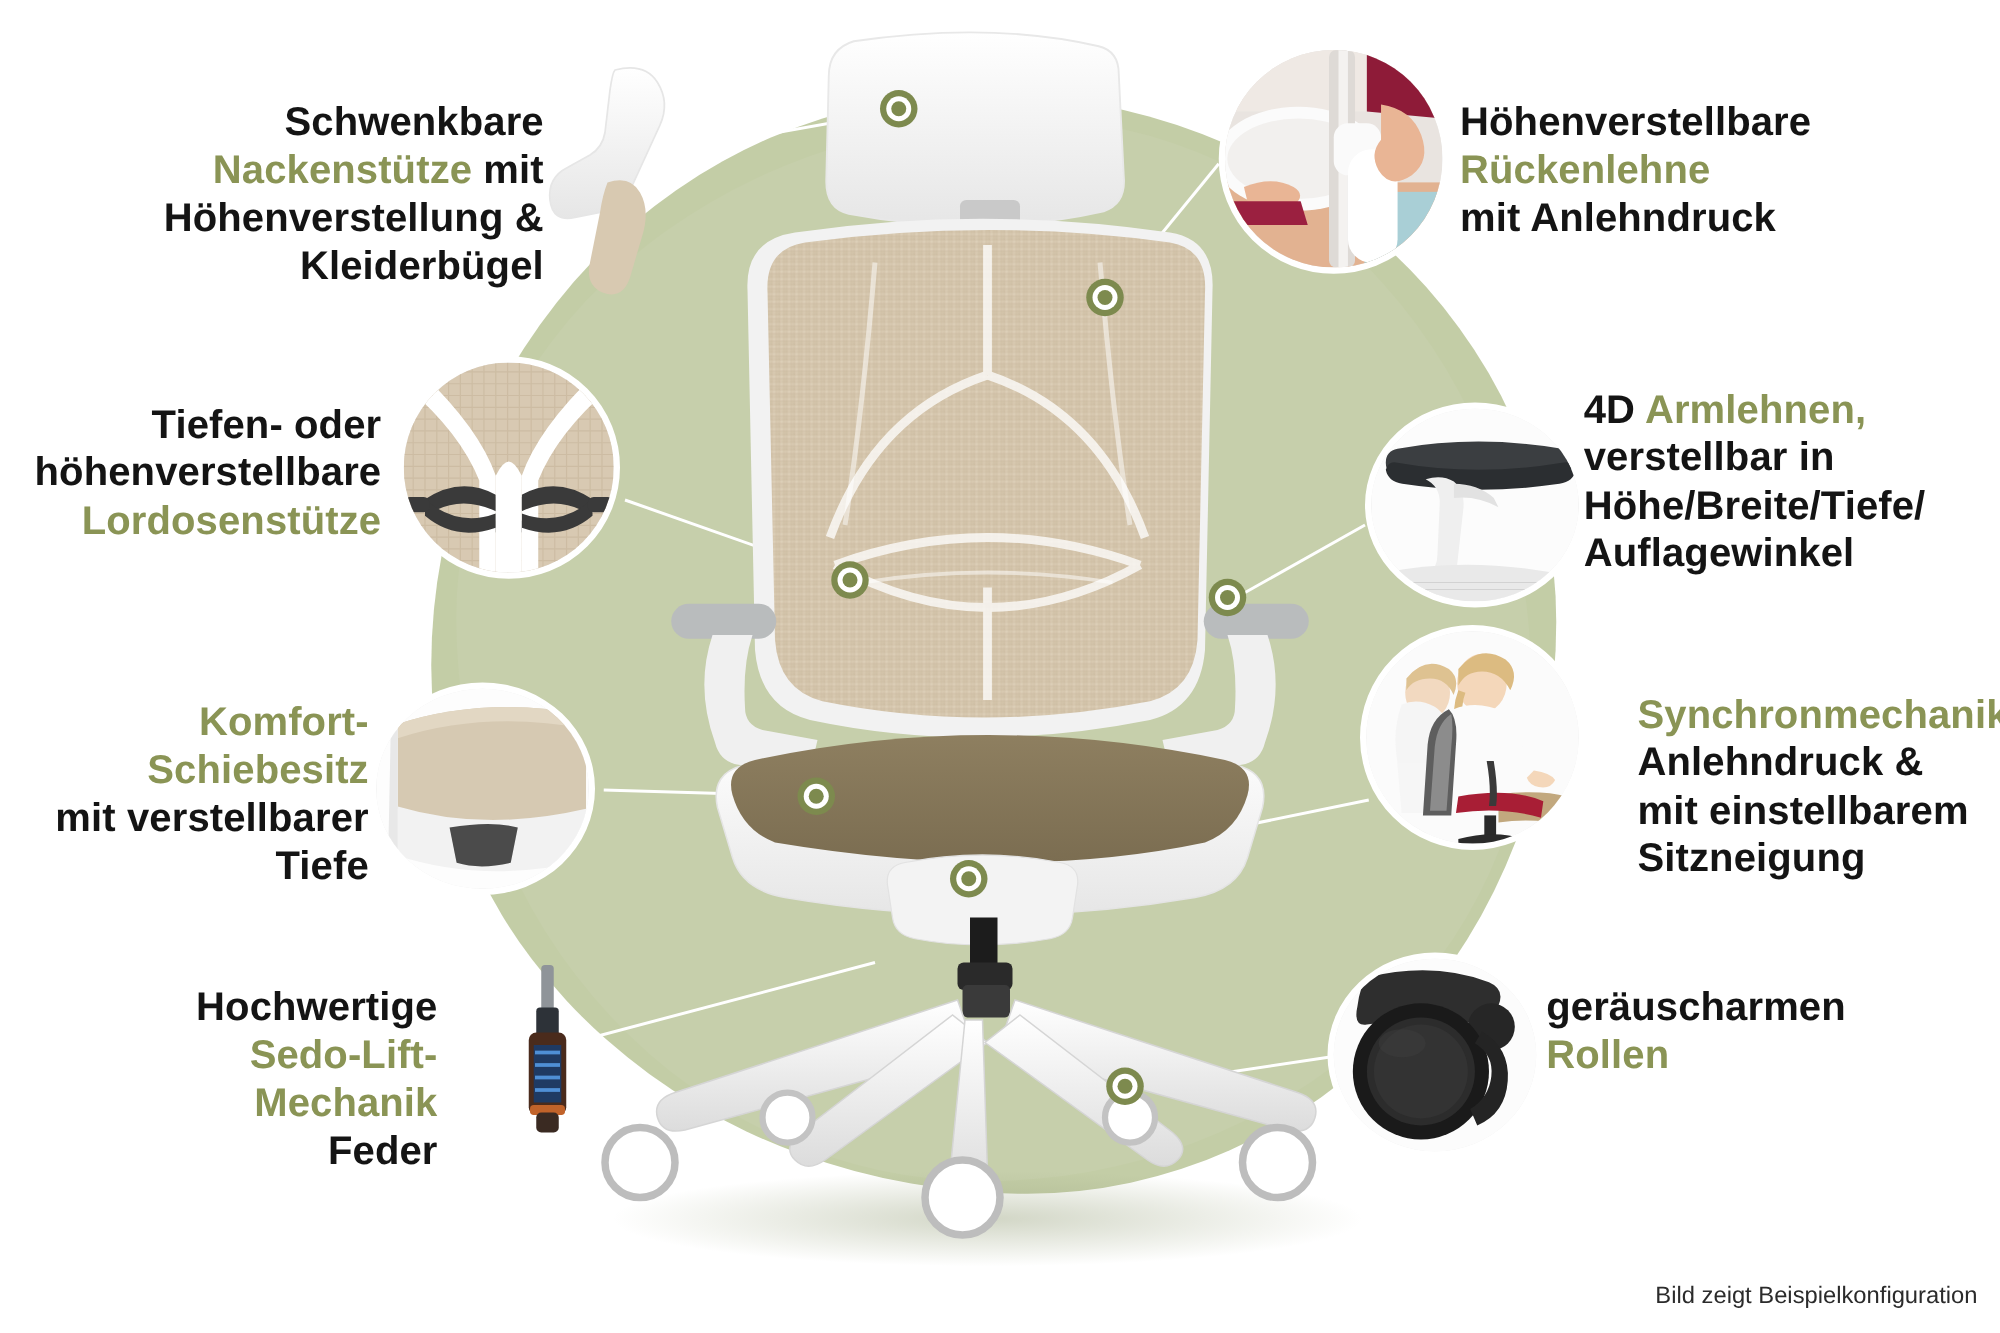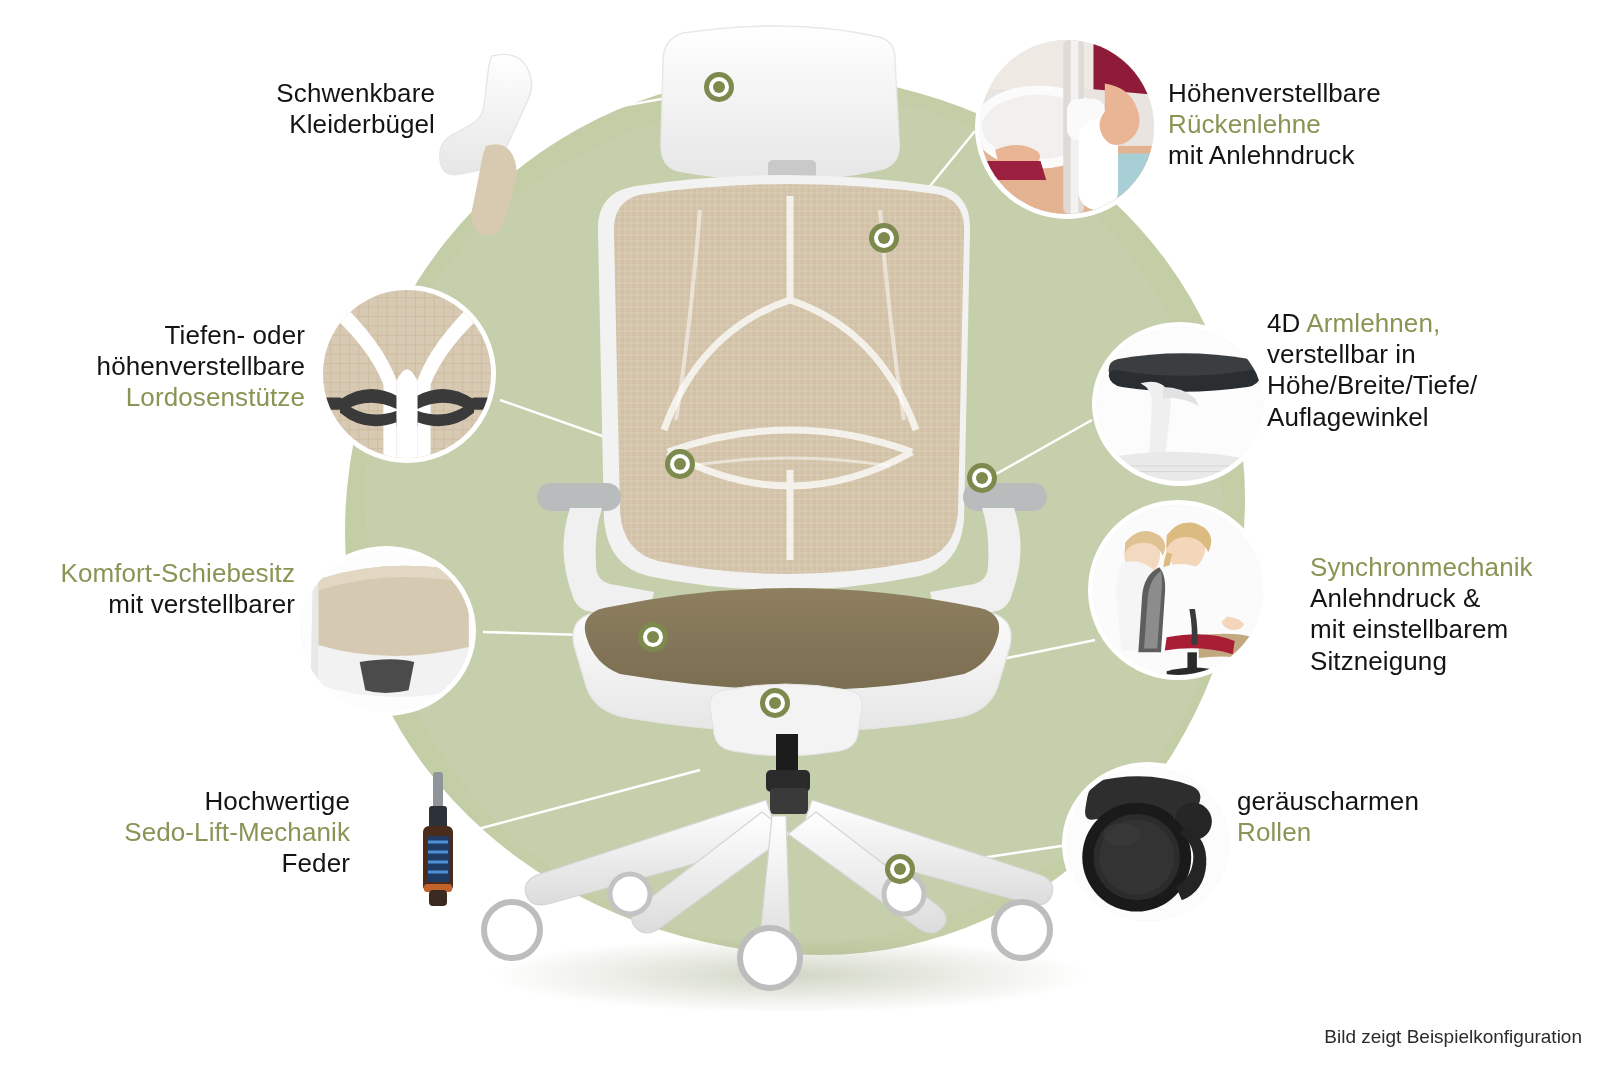--- a/index.html
+++ b/index.html
@@ -67,24 +67,25 @@
     border-radius: 50%;
     overflow: hidden;
     background: #efefef;
     border: 5px solid #ffffff;
   }
   .inset > svg { display: block; width: 100%; height: 100%; }
 
   
   .callout {
     position: absolute;
-    font-size: 26px;
+    font-size: 32px;
     line-height: 1.20;
     color: #141414;
     letter-spacing: 0.1px;
+    font-weight: bold;
   }
   .callout .g { color: #8a9455; }
   .callout.right-align { text-align: right; }
   .callout.left-align  { text-align: left; }
 
   .footnote {
     position: absolute;
     right: 18px; bottom: 18px;
     font-size: 19px;
     color: #2b2b2b;
@@ -350,20 +351,22 @@
     </div>
   <div class="marker" style="left:760px; top:688px;">
       <i></i>
     </div>
   <div class="marker" style="left:885px; top:854px;">
       <i></i>
     </div>
 
   <div class="callout right-align" style="left:60px; top:78px; width:375px;">
       <div><span>Schwenkbare</span></div>
+      <div><span class="g">Nackenstütze</span><span> mit</span></div>
+      <div><span>Höhenverstellung &amp;</span></div>
       <div><span>Kleiderbügel</span></div>
     </div>
 
   <div class="callout left-align" style="left:1168px; top:78px; width:420px;">
       <div><span>Höhenverstellbare</span></div>
       <div><span class="g">Rückenlehne</span></div>
       <div><span>mit Anlehndruck</span></div>
     </div>
 
   <div class="callout right-align" style="left:0px; top:320px; width:305px;">
@@ -375,20 +378,21 @@
   <div class="callout left-align" style="left:1267px; top:308px; width:330px;">
       <div><span>4D </span><span class="g">Armlehnen,</span></div>
       <div><span>verstellbar in</span></div>
       <div><span>Höhe/Breite/Tiefe/</span></div>
       <div><span>Auflagewinkel</span></div>
     </div>
 
   <div class="callout right-align" style="left:0px; top:558px; width:295px;">
       <div><span class="g">Komfort-Schiebesitz</span></div>
       <div><span>mit verstellbarer</span></div>
+      <div><span>Tiefe</span></div>
     </div>
 
   <div class="callout left-align" style="left:1276px; top:552px; width:320px;margin-left:34px;">
       <div><span class="g">Synchronmechanik</span></div>
       <div><span>Anlehndruck &amp;</span></div>
       <div><span>mit einstellbarem</span></div>
       <div><span>Sitzneigung</span></div>
     </div>
 
   <div class="callout right-align" style="left:60px; top:786px; width:290px;">

